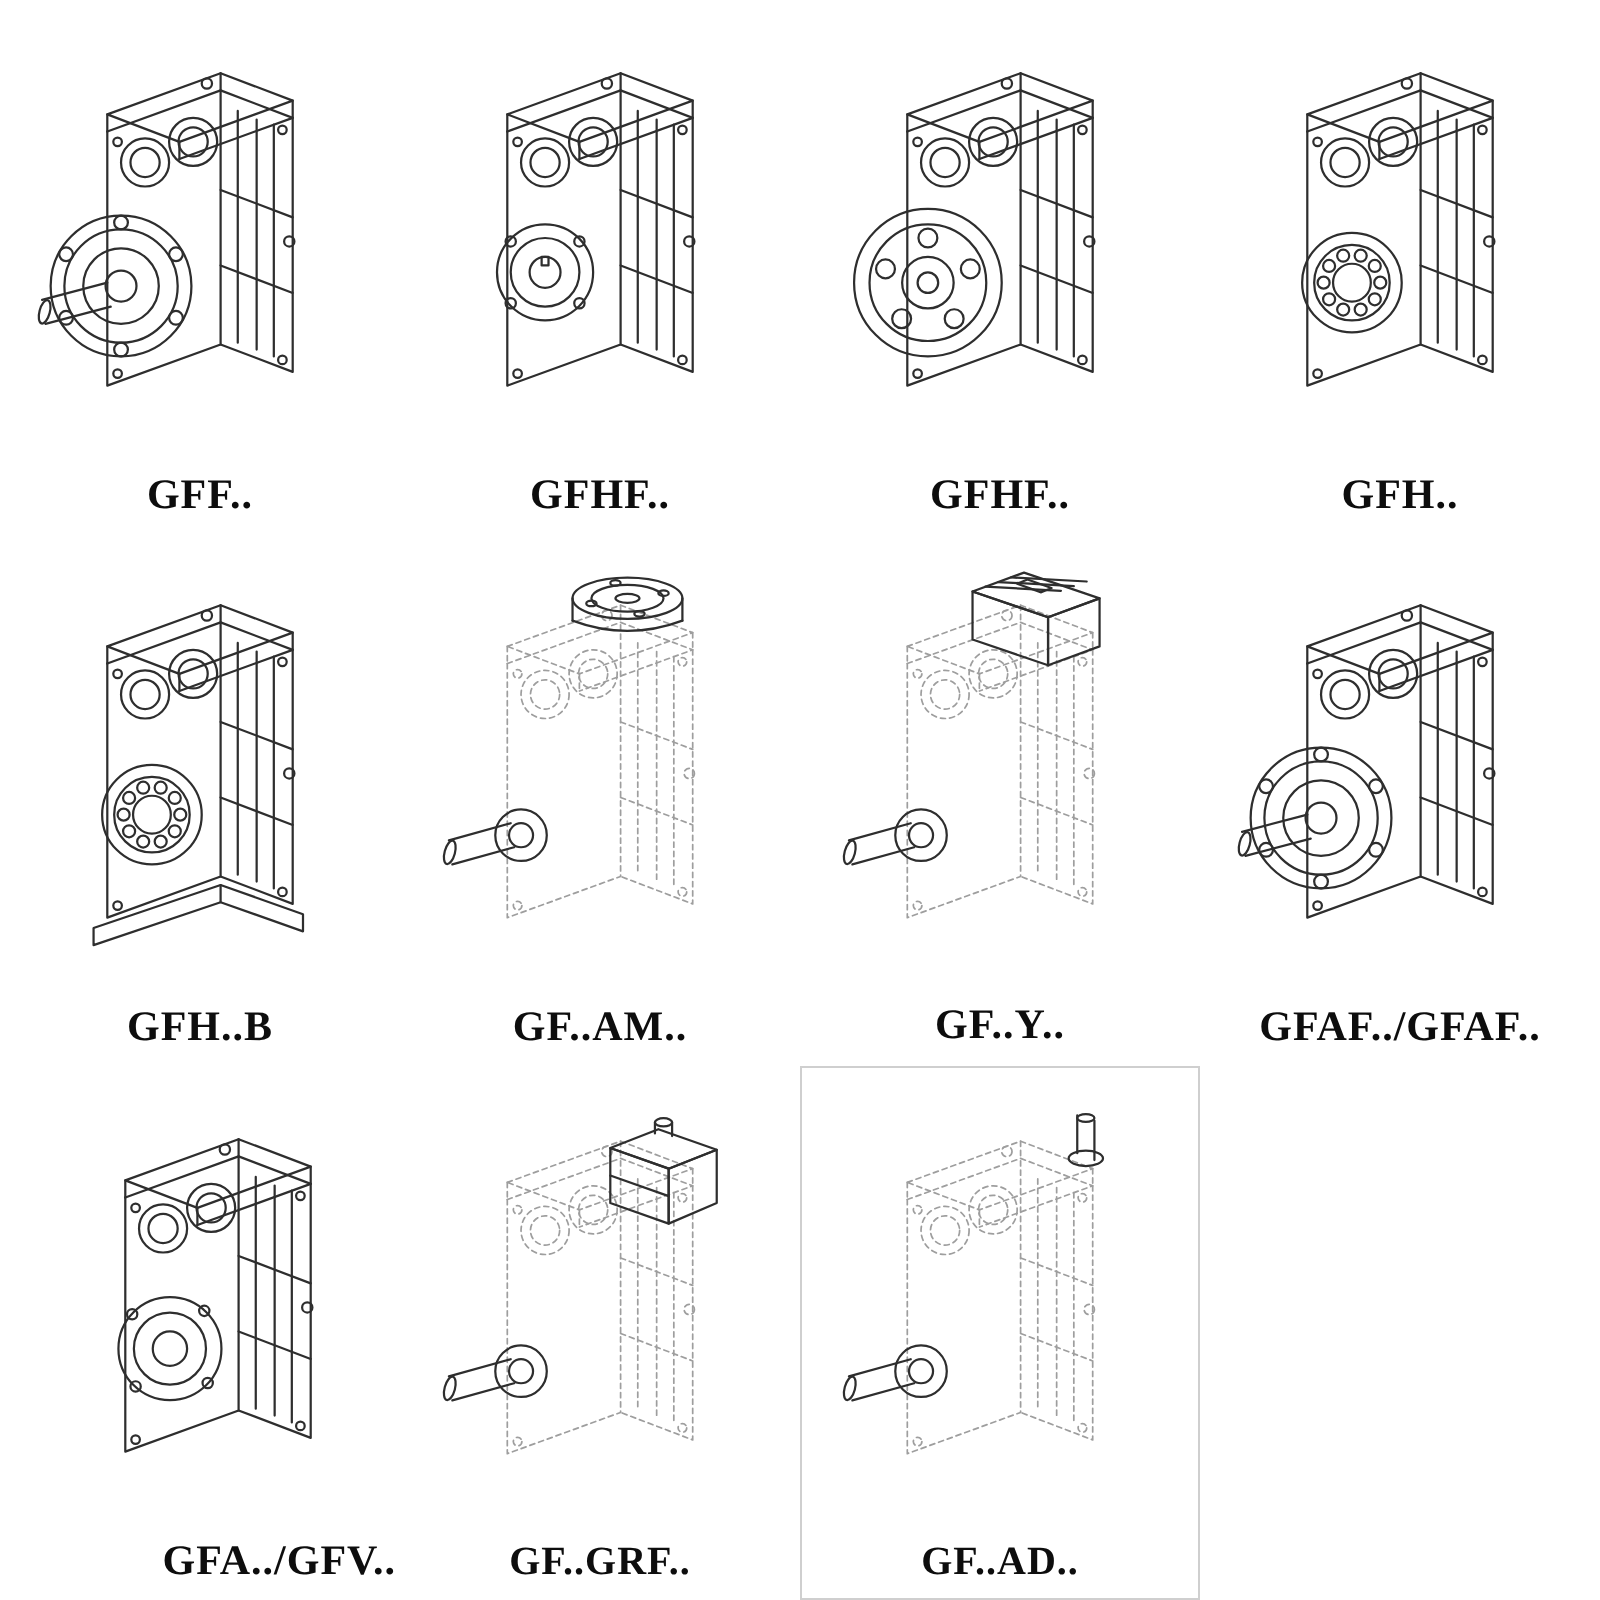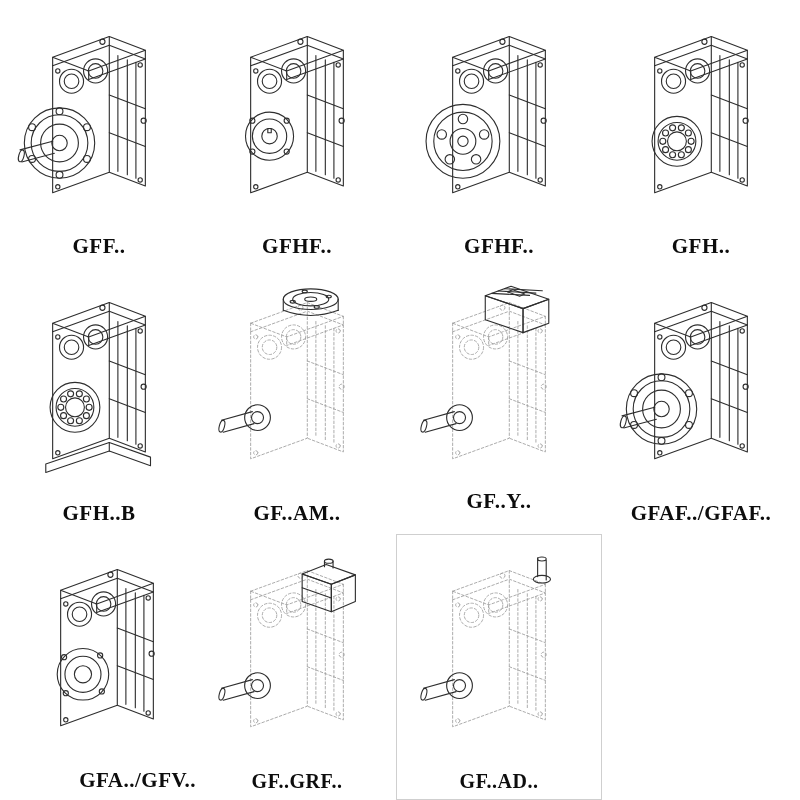--- a/index.html
+++ b/index.html
@@ -256,21 +256,21 @@
 
   <figure class="cell" style="margin:0;">
     <div class="fig">
         <svg class="draw" viewBox="0 0 200 240">
           <use href="#sym-am"></use>
         </svg>
       </div>
     <figcaption class="label">GF..AM..</figcaption>
   </figure>
 
-  <figure class="cell" style="margin:12px;align-items:center;">
+  <figure class="cell" style="margin:1px;align-items:center;">
     <div class="fig">
         <svg class="draw" viewBox="0 0 200 240">
           <use href="#sym-y"></use>
         </svg>
       </div>
     <figcaption class="label">GF..Y..</figcaption>
   </figure>
 
   <figure class="cell" style="margin:0;">
     <div class="fig">

